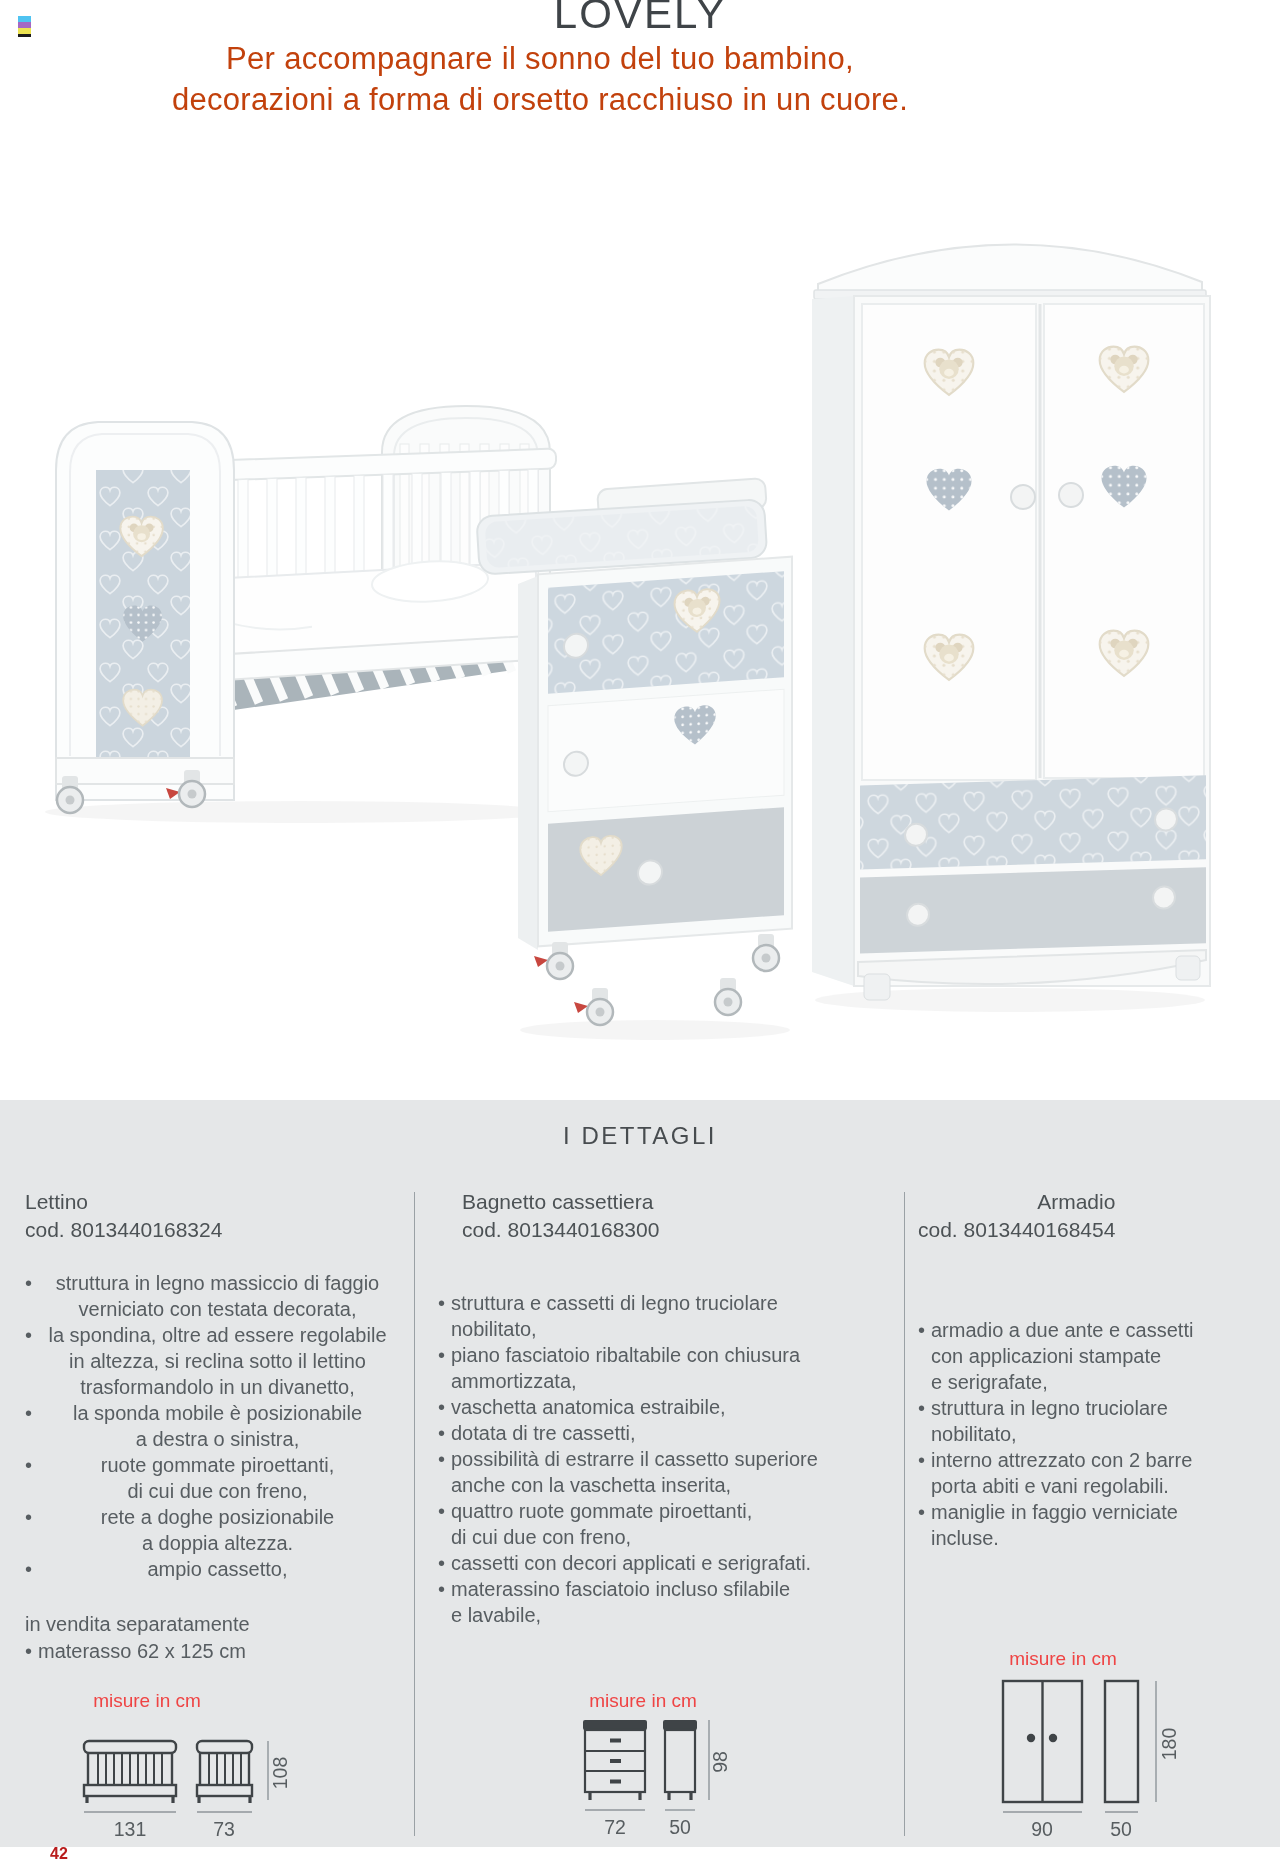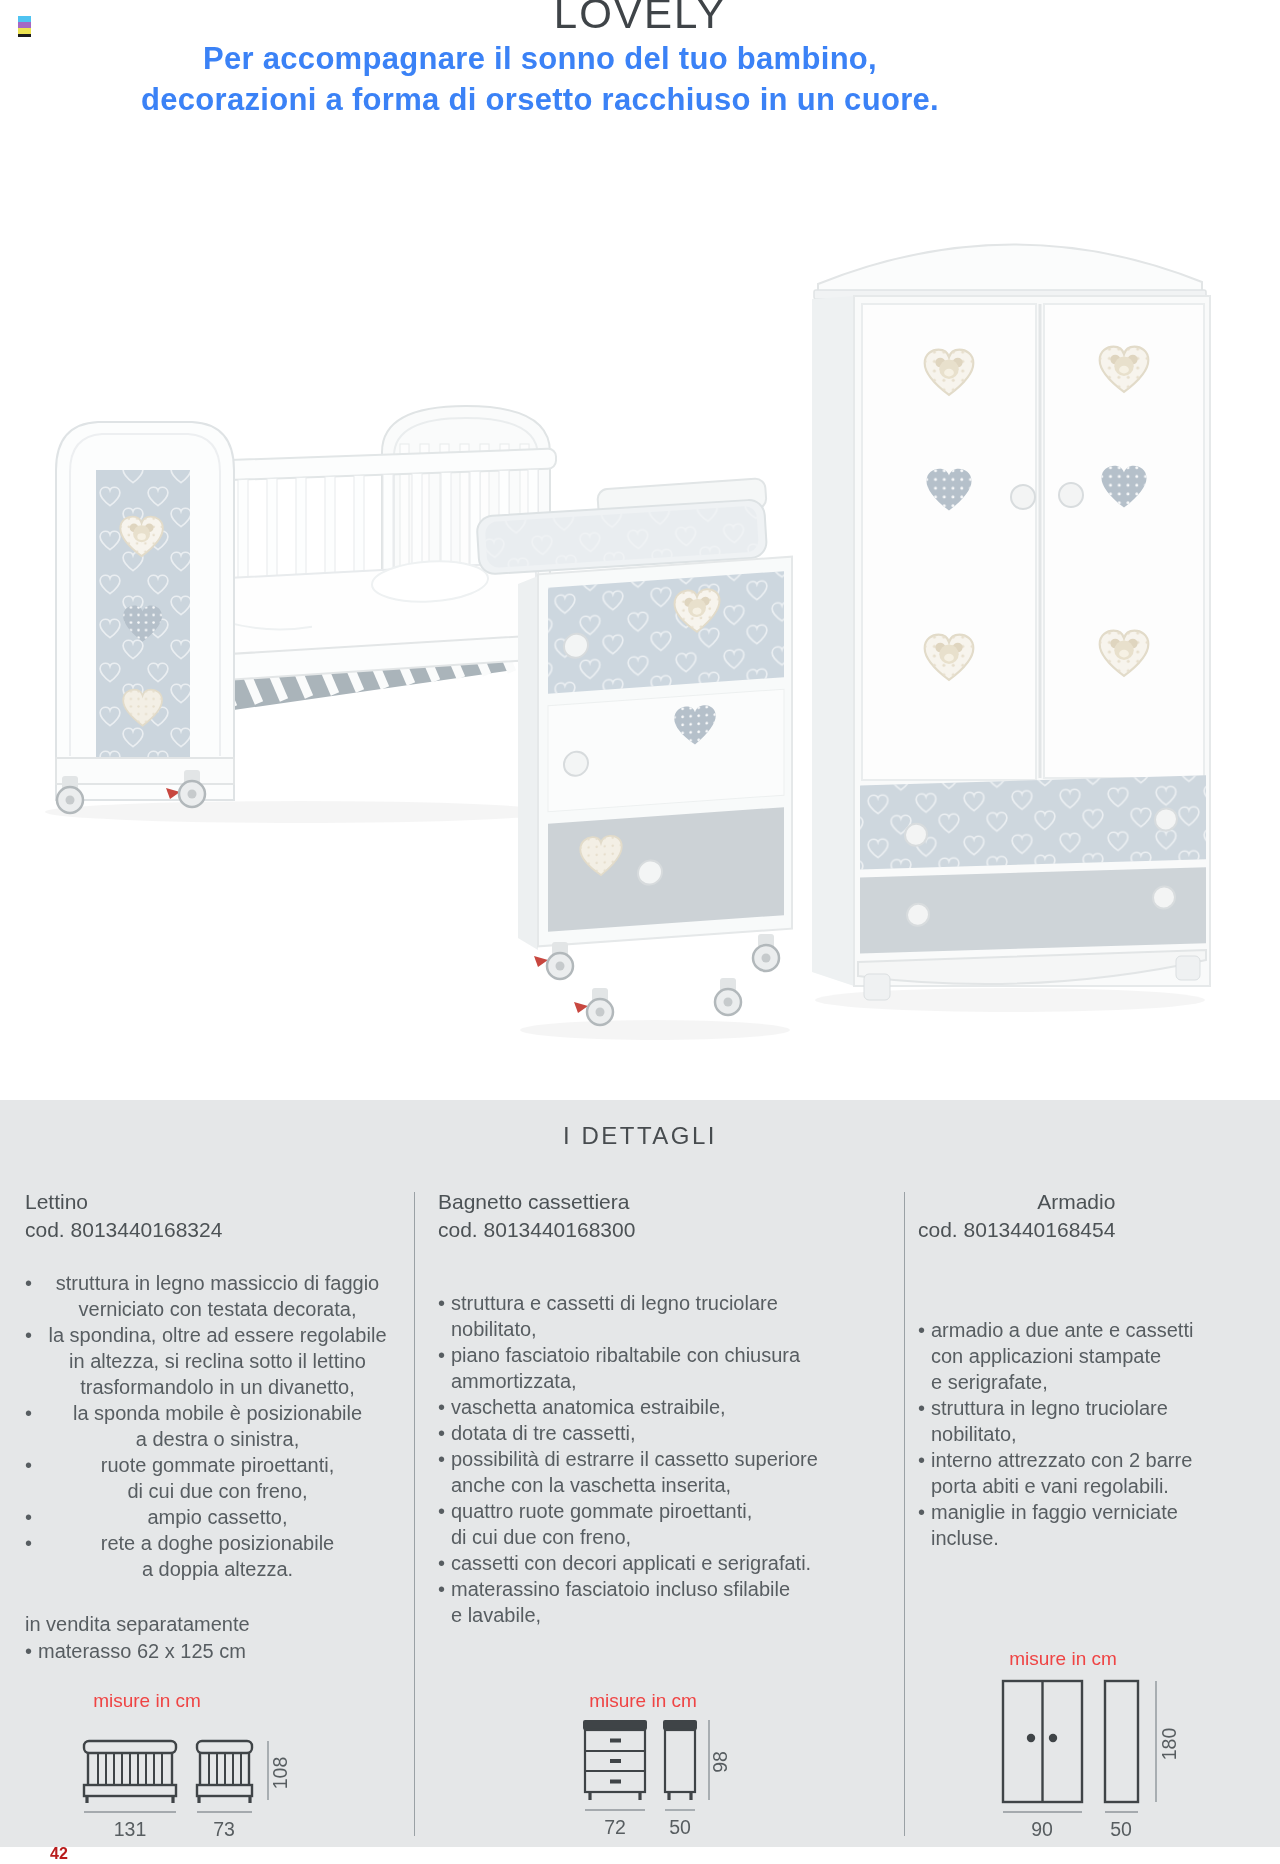--- a/index.html
+++ b/index.html
@@ -6,21 +6,21 @@
   .page{position:relative;width:1280px;height:1864px;background:#ffffff;overflow:hidden;
         font-family:"Liberation Sans",sans-serif;}
   .txt{position:absolute;z-index:2;}
   
   .reg-mark{position:absolute;left:18px;top:16px;width:13px;z-index:3;}
   .reg-mark div{height:6px;width:13px;}
   .reg-c{background:#4fc3f1}.reg-m{background:#a468c4}.reg-y{background:#ece351}.reg-k{background:#1c1c1c;height:3px!important;}
   .page-title{top:-8px;left:0;width:1280px;text-align:center;font-size:42px;line-height:44px;
               font-weight:300;letter-spacing:2px;color:#3f4448;}
   .page-subtitle{top:38px;left:0;width:1080px;text-align:center;font-size:31px;line-height:41px;
-              font-weight:700;letter-spacing:.3px;color:#3b82f6;white-space:pre-line;}
+              font-weight:400;letter-spacing:.3px;color:#c2410c;white-space:pre-line;}
   
   .band{position:absolute;left:0;top:1100px;width:1280px;height:747px;background:#e5e7e8;z-index:0;}
   .details-heading{top:1122px;left:0;width:1280px;text-align:center;font-size:24px;letter-spacing:2.5px;
               color:#474c4f;font-weight:400;}
   .vline{position:absolute;top:1192px;height:644px;width:1px;background:#9aa1a5;z-index:2;}
   .v1{left:414px}.v2{left:904px}
   .product-head{font-size:21px;line-height:28px;color:#4c5255;}
   .bullets{margin:0;padding:0;list-style:none;font-size:20px;line-height:26px;color:#575d61;}
   .bullets li{position:relative;padding-left:13px;white-space:pre-line;}
   .bullets li::before{content:"\2022";position:absolute;left:0;top:0;}
@@ -321,31 +321,31 @@
   <ul class="txt bullets" style="left:25px;top:1270px;width:372px;text-align:center;">
     <li>struttura in legno massiccio di faggio
 verniciato con testata decorata,</li>
     <li>la spondina, oltre ad essere regolabile
 in altezza, si reclina sotto il lettino
 trasformandolo in un divanetto,</li>
     <li>la sponda mobile è posizionabile
 a destra o sinistra,</li>
     <li>ruote gommate piroettanti,
 di cui due con freno,</li>
-    <li>ampio cassetto,</li>
     <li>rete a doghe posizionabile
 a doppia altezza.</li>
+    <li>ampio cassetto,</li>
   </ul>
   <div class="txt sep-note" style="left:25px;top:1611px;width:372px;">
     <div>in vendita separatamente</div>
     <div class="item">materasso 62 x 125 cm</div>
   </div>
   <div class="txt measures" style="left:82px;top:1690px;">misure in cm</div>
 
-  <div class="txt product-head" style="left:438px;top:1188px;">
+  <div class="txt product-head" style="left:462px;top:1188px;">
     <div>Bagnetto cassettiera</div>
     <div>cod. 8013440168300</div>
   </div>
   <ul class="txt bullets" style="left:438px;top:1270px;width:414px;margin-top:20px;">
     <li>struttura e cassetti di legno truciolare
 nobilitato,</li>
     <li>piano fasciatoio ribaltabile con chiusura
 ammortizzata,</li>
     <li>vaschetta anatomica estraibile,</li>
     <li>dotata di tre cassetti,</li>

